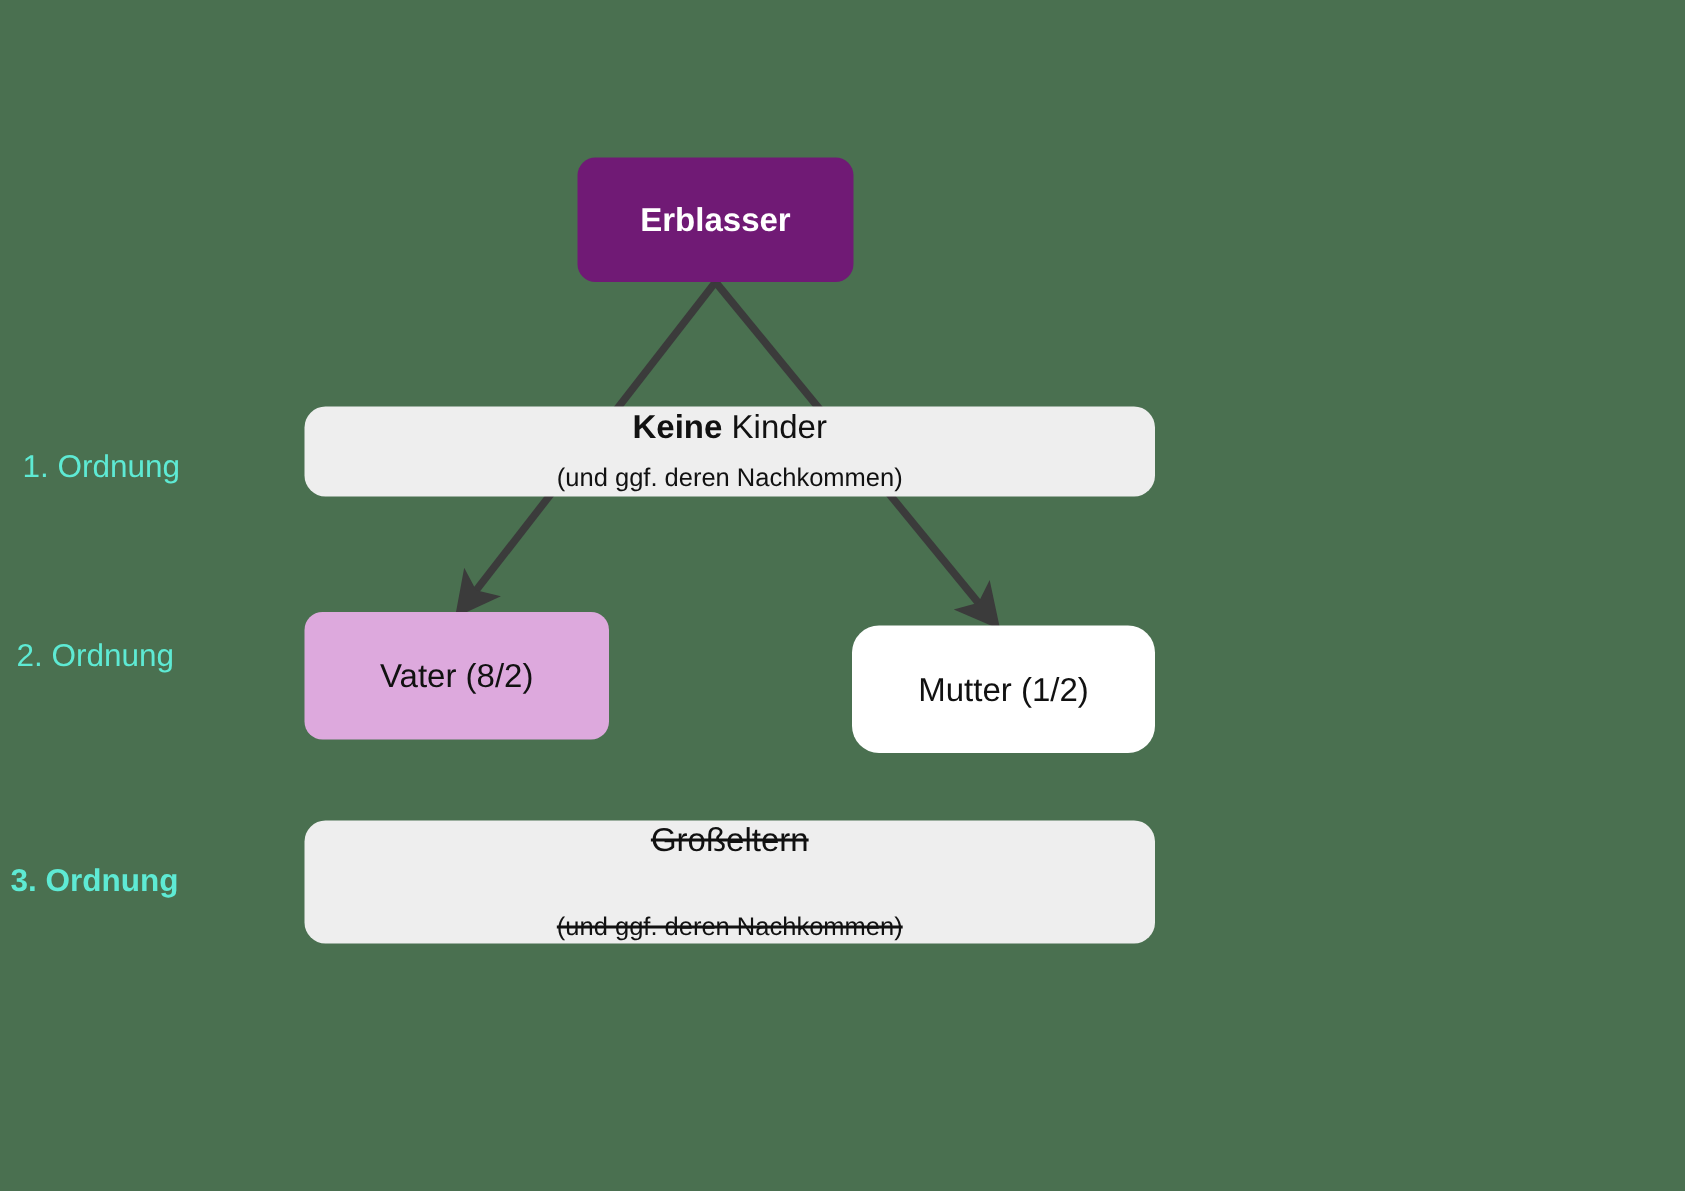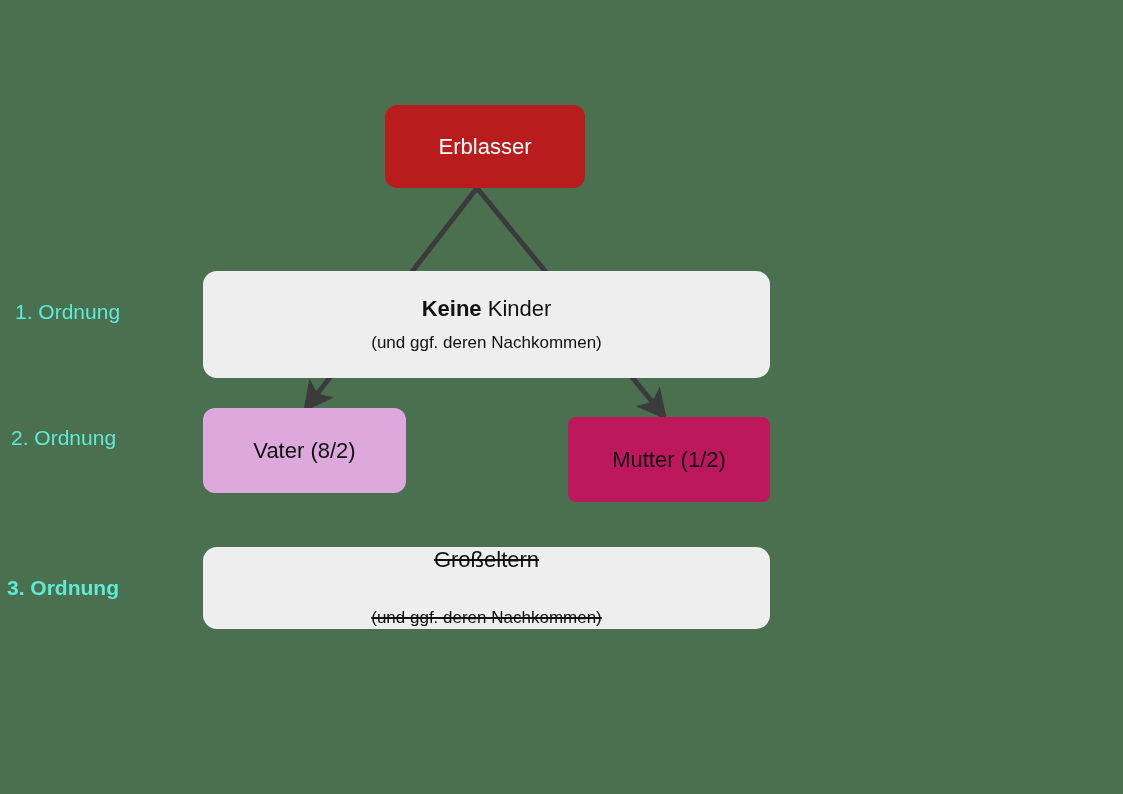--- a/index.html
+++ b/index.html
@@ -44,37 +44,38 @@
     box-sizing: border-box;
     display: flex;
     flex-direction: column;
     align-items: center;
     justify-content: center;
     text-align: center;
   }
   .node-erblasser {
     left: 385px;
     top: 105px;
-    width: 200px;
+    width: 184px;
     height: 83px;
-    background: #b91c1c;
+    background: #701a75;
     border-radius: 12px;
     color: #ffffff;
     font-size: 23px;
+    font-weight: bold;
   }
   .node-order-box {
     background: #eeeeee;
     border-radius: 14px;
     color: #111111;
   }
   .node-kinder {
     left: 203px;
     top: 271px;
     width: 567px;
-    height: 107px;
+    height: 60px;
   }
   .node-grosseltern {
     left: 203px;
     top: 547px;
     width: 567px;
     height: 82px;
     justify-content: space-between;
   }
   .node-vater {
     left: 203px;
@@ -84,22 +85,22 @@
     background: #dda9dd;
     border-radius: 12px;
     color: #111111;
     font-size: 22px;
   }
   .node-mutter {
     left: 568px;
     top: 417px;
     width: 202px;
     height: 85px;
-    background: #be185d;
-    border-radius: 8px;
+    background: #ffffff;
+    border-radius: 18px;
     color: #111111;
     font-size: 22px;
   }
   .line-primary {
     font-size: 22px;
     line-height: 26px;
     white-space: nowrap;
   }
   .line-secondary {
     font-size: 17px;

